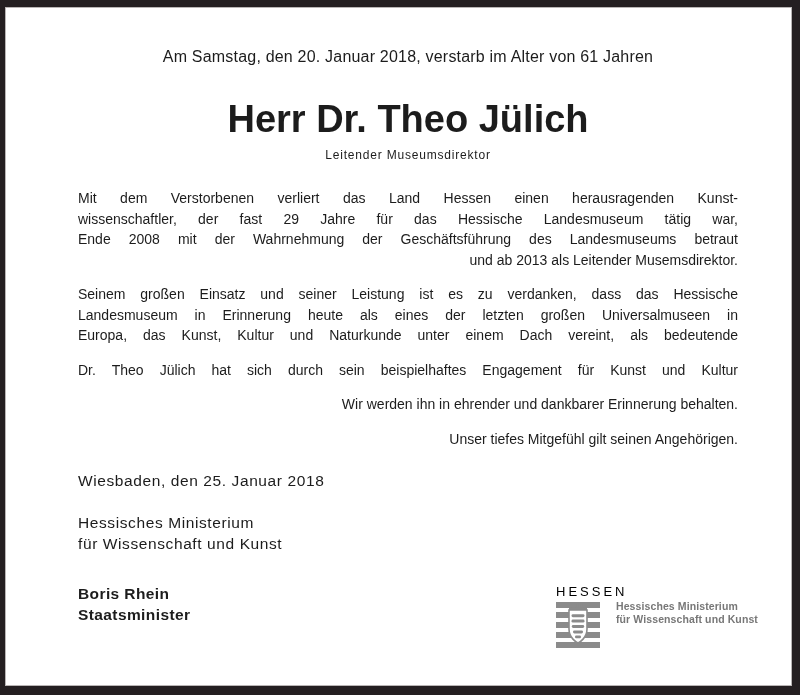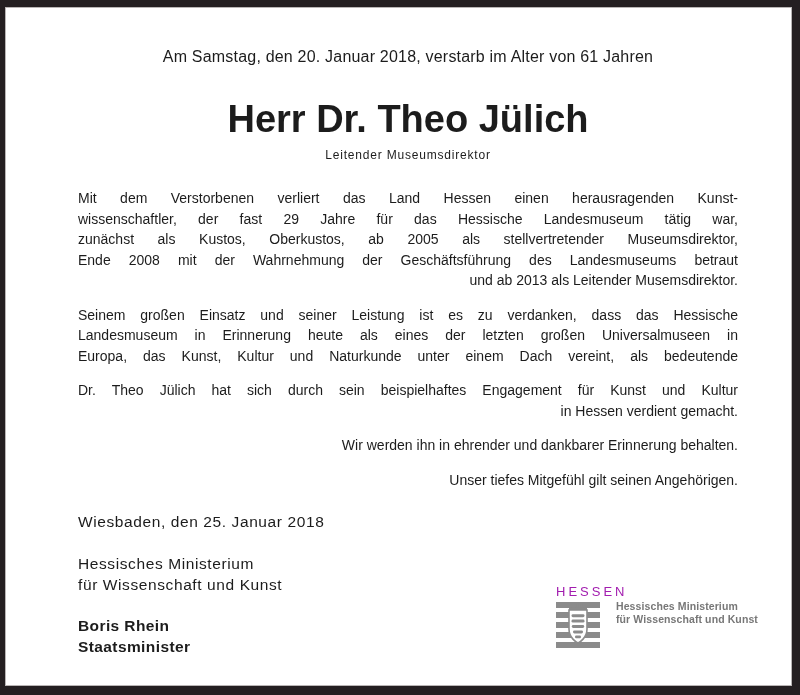--- a/index.html
+++ b/index.html
@@ -18,55 +18,53 @@
   .content{padding:41px 54px 0 73px;}
   .intro{text-align:center;font-size:16px;line-height:18px;letter-spacing:0.2px;}
   .name{text-align:center;font-size:38px;font-weight:bold;line-height:42px;margin-top:32px;}
   .role{text-align:center;font-size:12px;line-height:18px;margin-top:6px;letter-spacing:0.8px;}
   .paras{margin-top:24px;font-size:14px;line-height:20.5px;}
   .para{margin:0 0 14px 0;}
   .jline{text-align:justify;text-align-last:justify;}
   .lline{text-align:right;}
   .dateline{margin-top:21px;font-size:15.5px;line-height:21px;letter-spacing:0.6px;}
   .org{margin-top:21px;font-size:15.5px;line-height:21px;letter-spacing:0.6px;}
-  .signatory{margin-top:20px;font-size:15.5px;line-height:21px;letter-spacing:0.4px;font-weight:bold;}
+  .signatory{margin-top:29px;font-size:15.5px;line-height:21px;letter-spacing:0.4px;font-weight:bold;}
   .logo{position:absolute;left:551px;top:578px;display:flex;align-items:flex-start;}
   .logo-left{width:48px;}
-  .hessen-word{font-size:13px;line-height:14px;letter-spacing:3px;color:#a21caf;}
+  .hessen-word{font-size:13px;line-height:14px;letter-spacing:3px;color:#000000;}
   .emblem{display:block;margin-top:2px;}
   .logo-text{margin-left:12px;margin-top:15px;font-size:10.5px;line-height:12.5px;font-weight:bold;color:#777;letter-spacing:0.1px;}
 </style>
 </head>
 <body>
 
 <div class="page">
   <div class="content">
 
     <div class="intro">Am Samstag, den 20. Januar 2018, verstarb im Alter von 61 Jahren</div>
 
     <div class="name">Herr Dr. Theo Jülich</div>
 
     <div class="role">Leitender Museumsdirektor</div>
 
     <div class="paras">
       <div class="para">
         <div class="jline">Mit dem Verstorbenen verliert das Land Hessen einen herausragenden Kunst-</div>
         <div class="jline">wissenschaftler, der fast 29 Jahre für das Hessische Landesmuseum tätig war,</div>
-        <div class="jline">zunächst als Kustos, Oberkustos, ab 2005 als stellvertretender Museumsdirektor,</div>
         <div class="jline">Ende 2008 mit der Wahrnehmung der Geschäftsführung des Landesmuseums betraut</div>
         <div class="lline">und ab 2013 als Leitender Musemsdirektor.</div>
       </div>
       <div class="para">
         <div class="jline">Seinem großen Einsatz und seiner Leistung ist es zu verdanken, dass das Hessische</div>
         <div class="jline">Landesmuseum in Erinnerung heute als eines der letzten großen Universalmuseen in</div>
         <div class="jline">Europa, das Kunst, Kultur und Naturkunde unter einem Dach vereint, als bedeutende</div>
       </div>
       <div class="para">
         <div class="jline">Dr. Theo Jülich hat sich durch sein beispielhaftes Engagement für Kunst und Kultur</div>
-        <div class="lline">in Hessen verdient gemacht.</div>
       </div>
       <div class="para">
         <div class="lline">Wir werden ihn in ehrender und dankbarer Erinnerung behalten.</div>
       </div>
       <div class="para">
         <div class="lline">Unser tiefes Mitgefühl gilt seinen Angehörigen.</div>
       </div>
     </div>
 
     <div class="dateline">Wiesbaden, den 25. Januar 2018</div>

